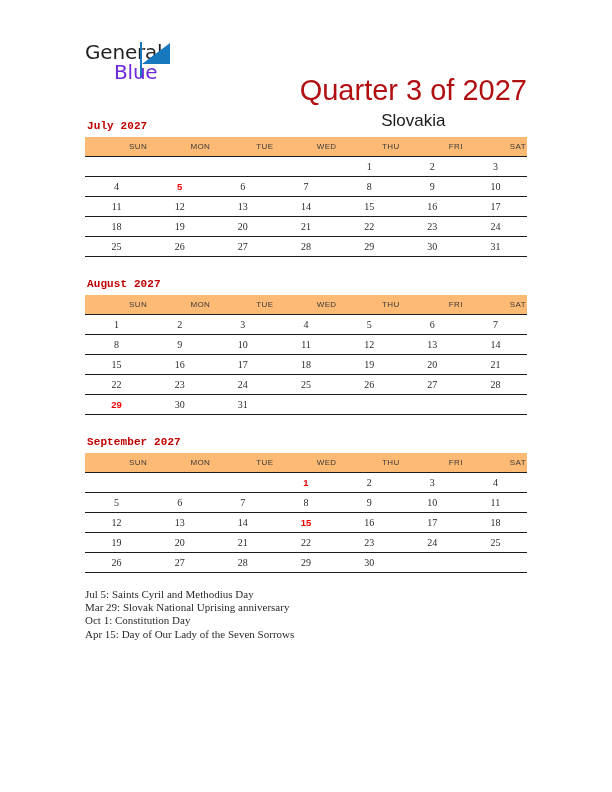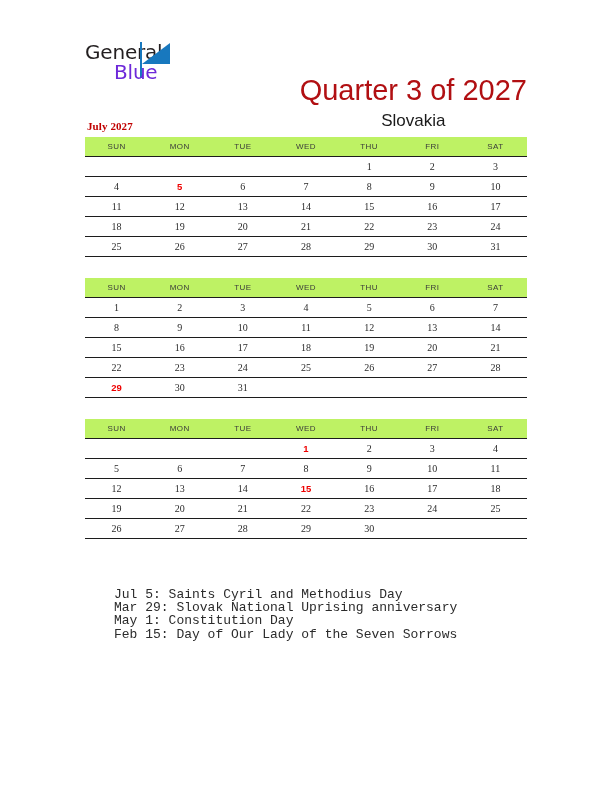--- a/index.html
+++ b/index.html
@@ -108,36 +108,36 @@
     width: 442px;
   }
   .month-block {
     margin-bottom: 21px;
   }
   .month-name {
     font-size: 11px;
     font-weight: bold;
     color: #c00000;
     margin: 0 0 5px 2px;
-    font-family: Liberation Serif, serif;
+    font-family: Liberation Mono, monospace;
     letter-spacing: 0.1px;
   }
   table.cal {
     width: 442px;
     border-collapse: collapse;
     table-layout: fixed;
   }
   table.cal th {
-    background: #bef264;
+    background: #fdba74;
     font-size: 8px;
     font-weight: normal;
     color: #3a3a3a;
     letter-spacing: 0.4px;
     height: 17px;
-    text-align: center;
+    text-align: right;
     border-bottom: 1.1px solid #1c1c1c;
     font-family: "Liberation Sans", sans-serif;
     vertical-align: middle;
   }
   table.cal td {
     font-size: 10px;
     color: #2b2b2b;
     height: 17px;
     text-align: center;
     border-bottom: 1.1px solid #1c1c1c;
@@ -155,26 +155,25 @@
   }
 
   
   .notes {
     position: absolute;
     left: 85px;
     top: 588px;
     width: 442px;
   }
   .note-line {
-    font-size: 13px;
+    font-size: 11px;
     color: #2b2b2b;
     line-height: 13.2px;
-    font-family: Liberation Mono, monospace;
+    font-family: Liberation Serif, serif;
     white-space: nowrap;
-    margin-left: 29px;
   }
 </style>
 </head>
 <body>
 
 <div class="page">
 
   <div class="header">
 
     <div class="logo">
@@ -249,20 +248,21 @@
               <td class="">27</td>
               <td class="">28</td>
               <td class="">29</td>
               <td class="">30</td>
               <td class="">31</td>
             </tr>
           </tbody>
         </table>
       </div>
       <div class="month-block">
+        <div class="month-name">August 2027</div>
         <table class="cal">
           <thead>
             <tr>
               <th>SUN</th>
               <th>MON</th>
               <th>TUE</th>
               <th>WED</th>
               <th>THU</th>
               <th>FRI</th>
               <th>SAT</th>
@@ -311,20 +311,21 @@
               <td class="">31</td>
               <td class="empty">&nbsp;</td>
               <td class="empty">&nbsp;</td>
               <td class="empty">&nbsp;</td>
               <td class="empty">&nbsp;</td>
             </tr>
           </tbody>
         </table>
       </div>
       <div class="month-block">
+        <div class="month-name">September 2027</div>
         <table class="cal">
           <thead>
             <tr>
               <th>SUN</th>
               <th>MON</th>
               <th>TUE</th>
               <th>WED</th>
               <th>THU</th>
               <th>FRI</th>
               <th>SAT</th>
@@ -377,17 +378,17 @@
               <td class="empty">&nbsp;</td>
             </tr>
           </tbody>
         </table>
       </div>
     </div>
 
   <div class="notes" id="notes-container">
       <div class="note-line">Jul 5: Saints Cyril and Methodius Day</div>
       <div class="note-line">Mar 29: Slovak National Uprising anniversary</div>
-      <div class="note-line">May 1: Constitution Day</div>
-      <div class="note-line">Feb 15: Day of Our Lady of the Seven Sorrows</div>
+      <div class="note-line">Oct 1: Constitution Day</div>
+      <div class="note-line">Apr 15: Day of Our Lady of the Seven Sorrows</div>
     </div>
 
 </div>
 
 </body></html>

